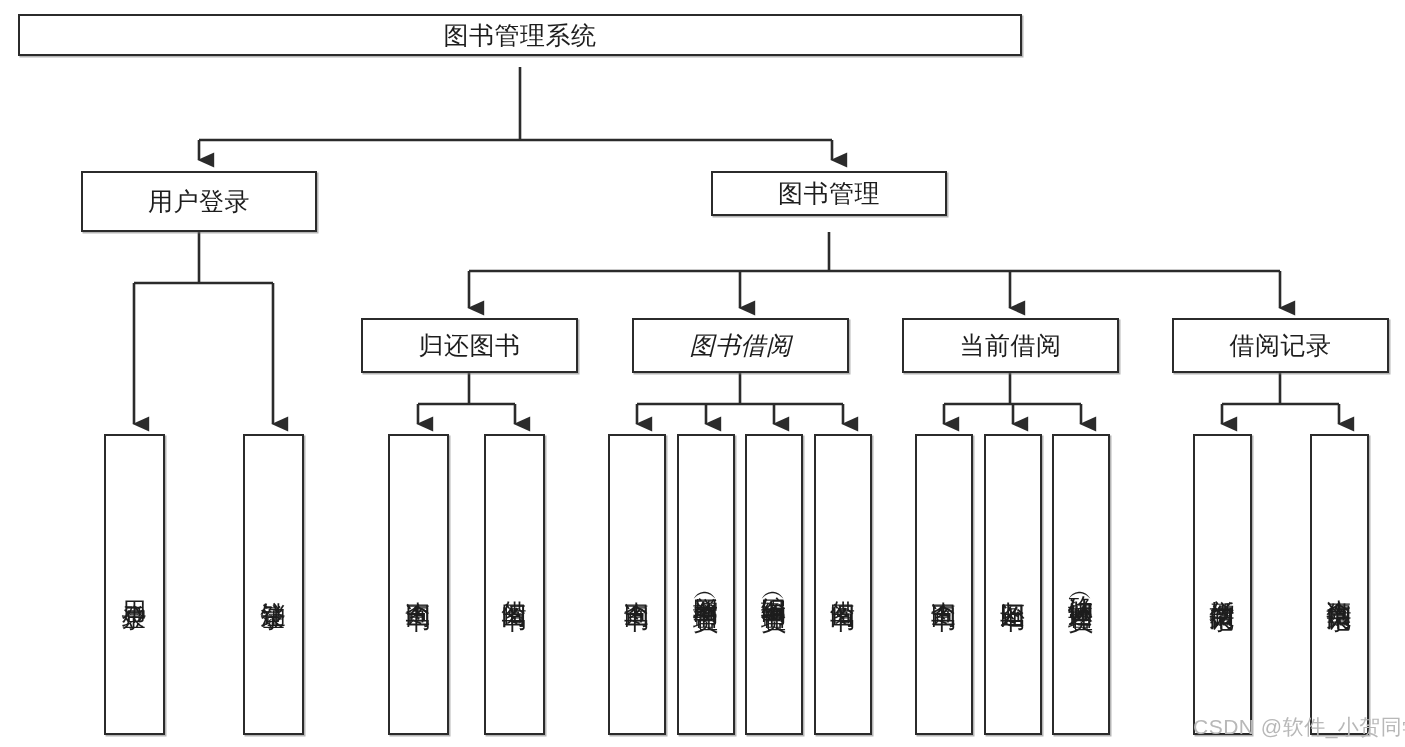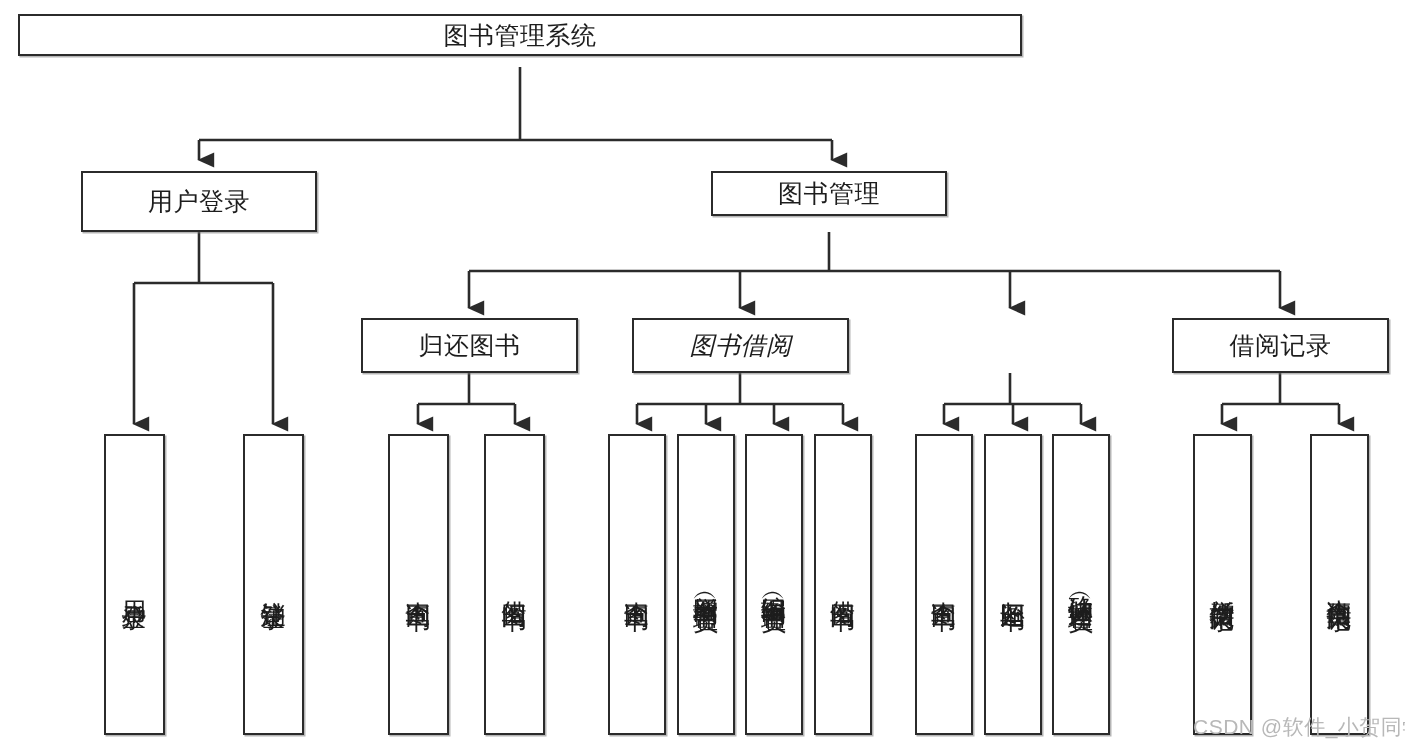--- a/index.html
+++ b/index.html
@@ -131,20 +131,23 @@
   <div class="node" id="node-book-manage" style="left: 711px; top: 171px; width: 236px; height: 45px;">
     <span class="label">图书管理</span>
   </div>
 
   <div class="node" id="node-new-book-recommend" style="left: 361px; top: 318px; width: 217px; height: 55px;">
     <span class="label">归还图书</span>
   </div>
   <div class="node" id="node-book-borrow" style="left: 632px; top: 318px; width: 217px; height: 55px; font-style: italic;">
     <span class="label">图书借阅</span>
   </div>
+  <div class="node" id="node-current-borrow" style="left: 902px; top: 318px; width: 217px; height: 55px;">
+    <span class="label">当前借阅</span>
+  </div>
   <div class="node" id="node-borrow-records" style="left: 1172px; top: 318px; width: 217px; height: 55px;">
     <span class="label">借阅记录</span>
   </div>
 
   <div class="node vertical" id="node-leaf-user-login" style="left: 104px; top: 434px; width: 61px; height: 301px;">
     <span class="label">用户登录</span>
   </div>
   <div class="node vertical" id="node-leaf-logout" style="left: 243px; top: 434px; width: 61px; height: 301px;">
     <span class="label">注销登录</span>
   </div>

